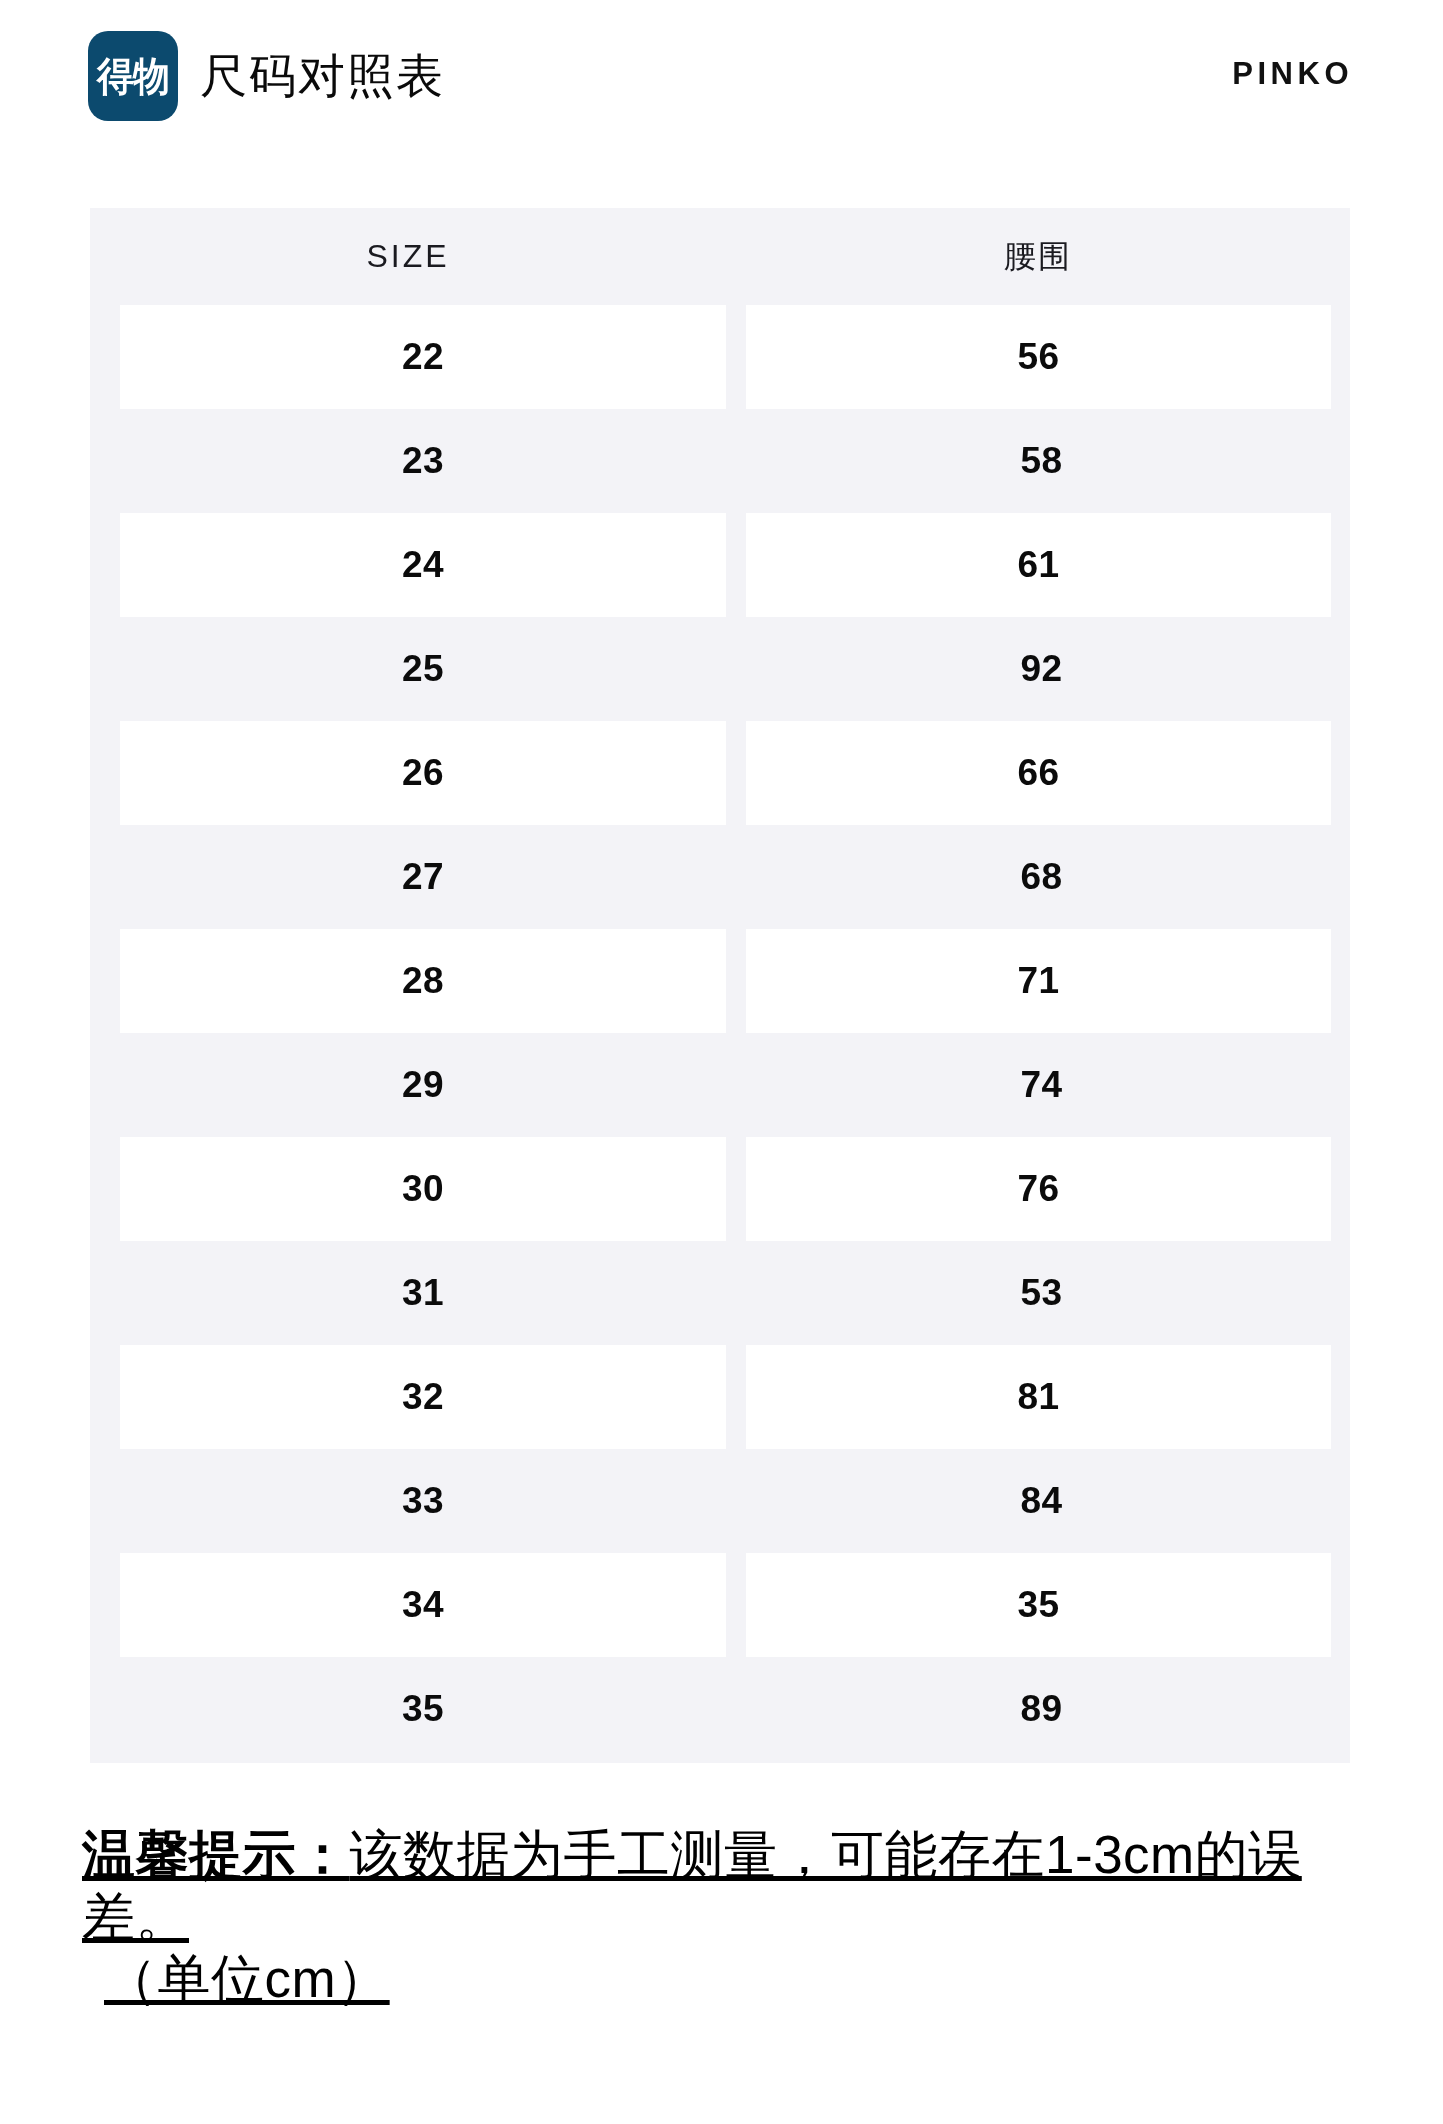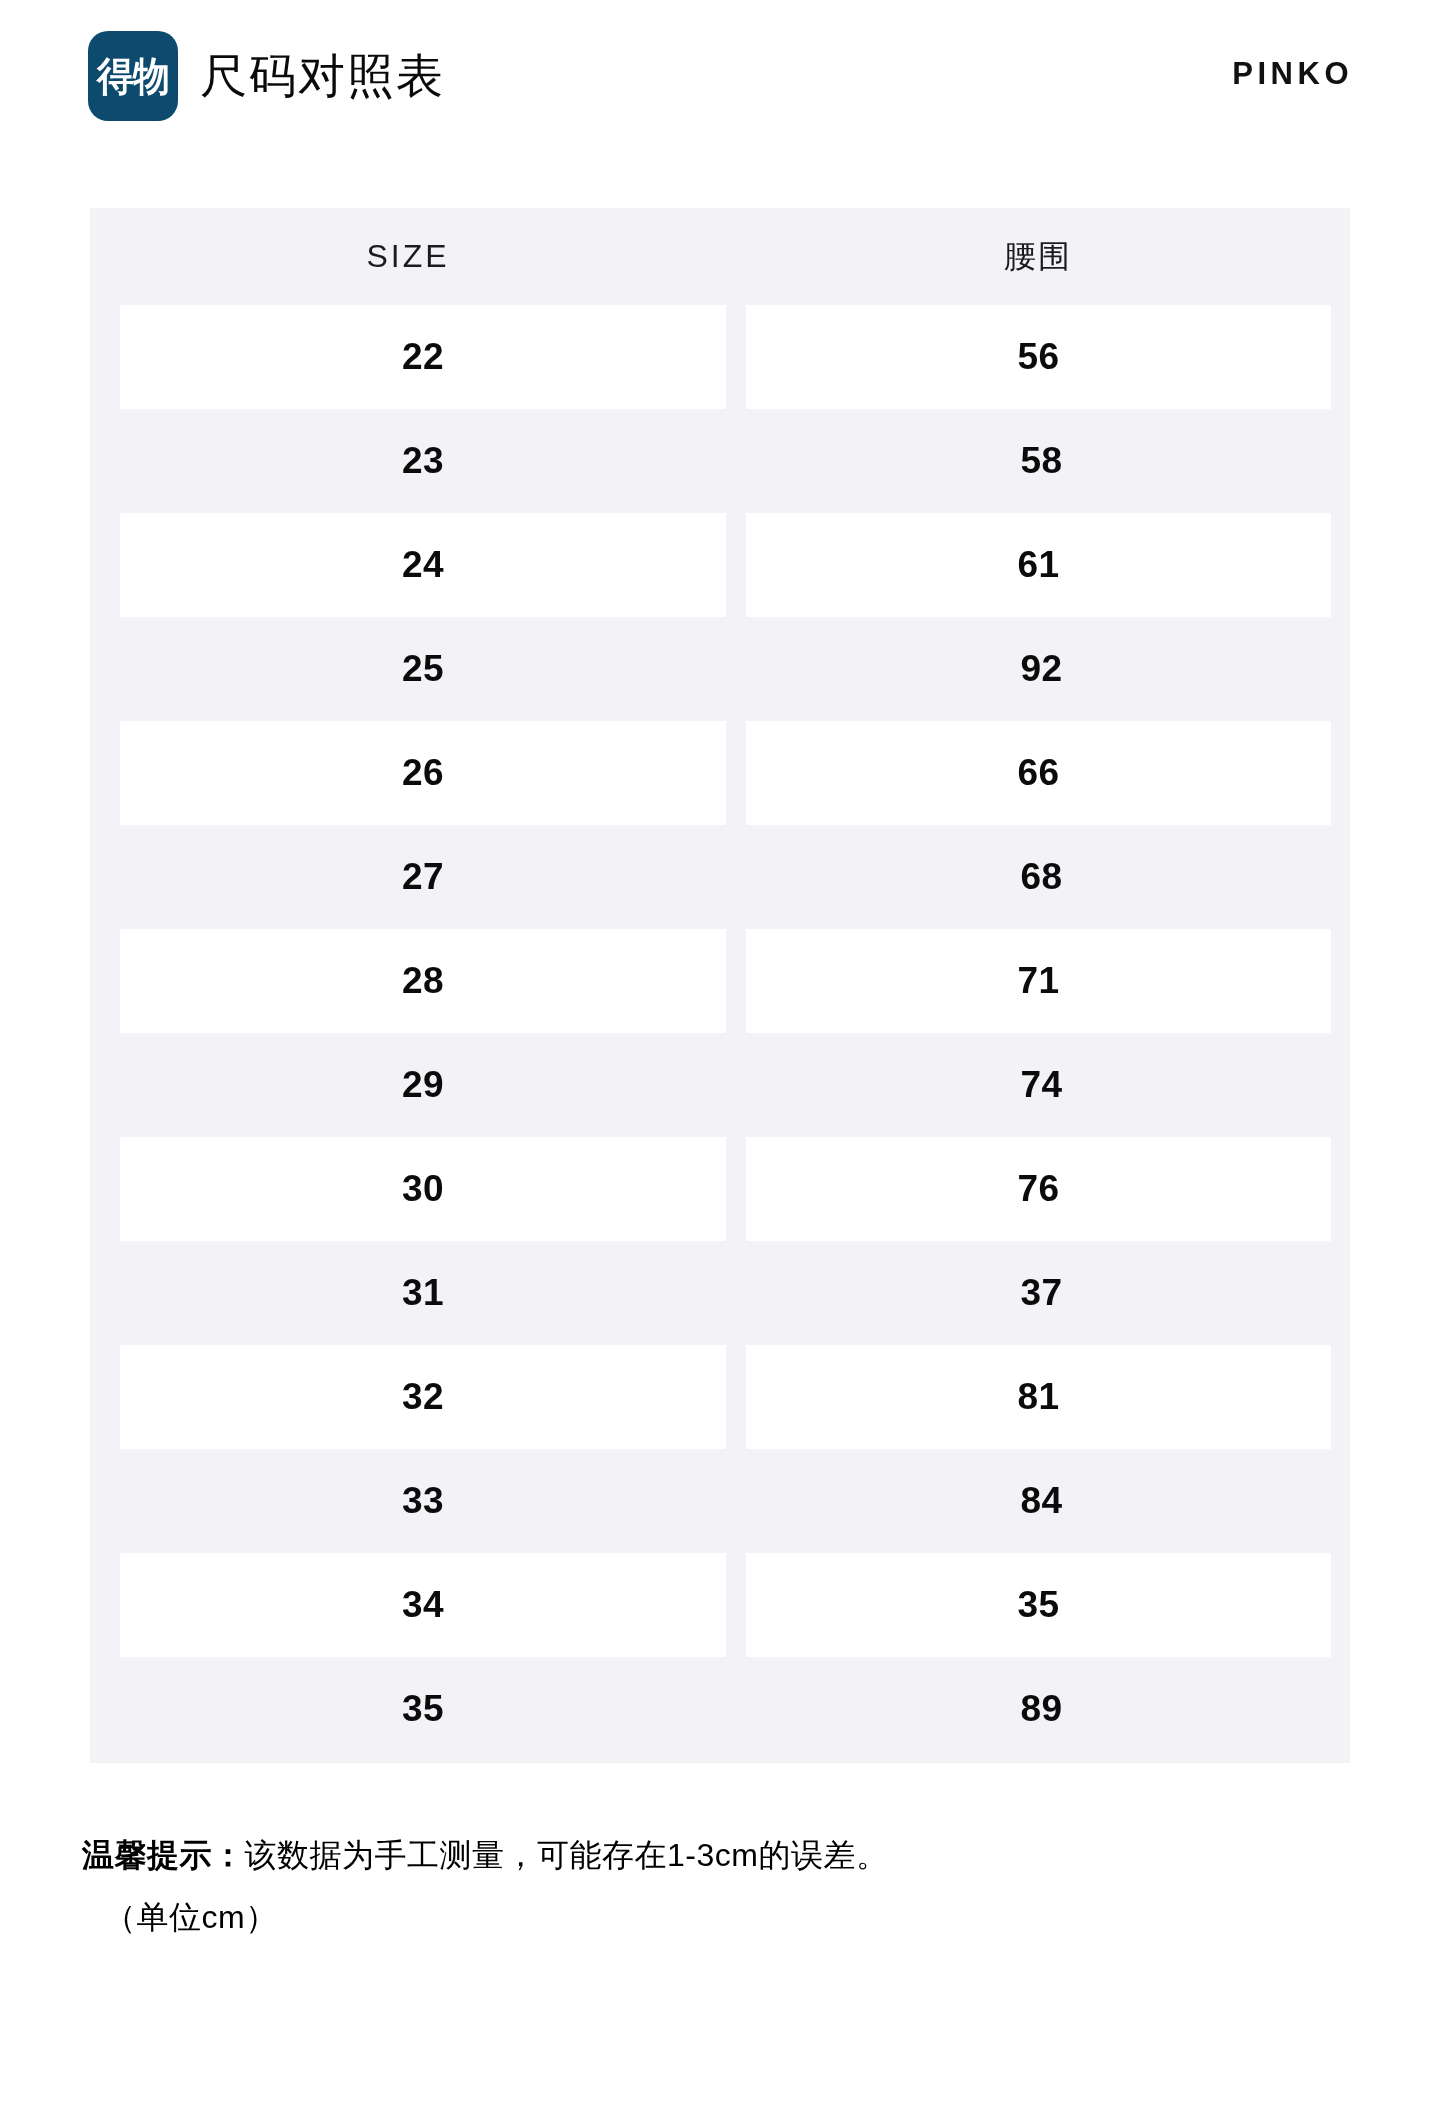--- a/index.html
+++ b/index.html
@@ -124,25 +124,26 @@
     gap: 23px;
   }
   .t-row.tint .cell { background: transparent; }
 
   
   .note {
     position: absolute;
     left: 82px;
     top: 1824px;
     width: 1300px;
-    font-size: 32px;
+    font-size: 53px;
     line-height: 62px;
     color: #000000;
     font-weight: 400;
     letter-spacing: 0.5px;
+    text-decoration: underline;
   }
   .note .strong { font-weight: 700; }
   .note .line2 {
     display: block;
     padding-left: 22px;
   }
 </style>
 </head>
 <body>
 
@@ -192,21 +193,21 @@
   <div class="t-row tint">
     <div class="cell size-col">29</div>
     <div class="cell meas-col">74</div>
   </div>
   <div class="t-row white">
     <div class="cell size-col">30</div>
     <div class="cell meas-col">76</div>
   </div>
   <div class="t-row tint">
     <div class="cell size-col">31</div>
-    <div class="cell meas-col">37</div>
+    <div class="cell meas-col">53</div>
   </div>
   <div class="t-row white">
     <div class="cell size-col">32</div>
     <div class="cell meas-col">81</div>
   </div>
   <div class="t-row tint">
     <div class="cell size-col">33</div>
     <div class="cell meas-col">84</div>
   </div>
   <div class="t-row white">

